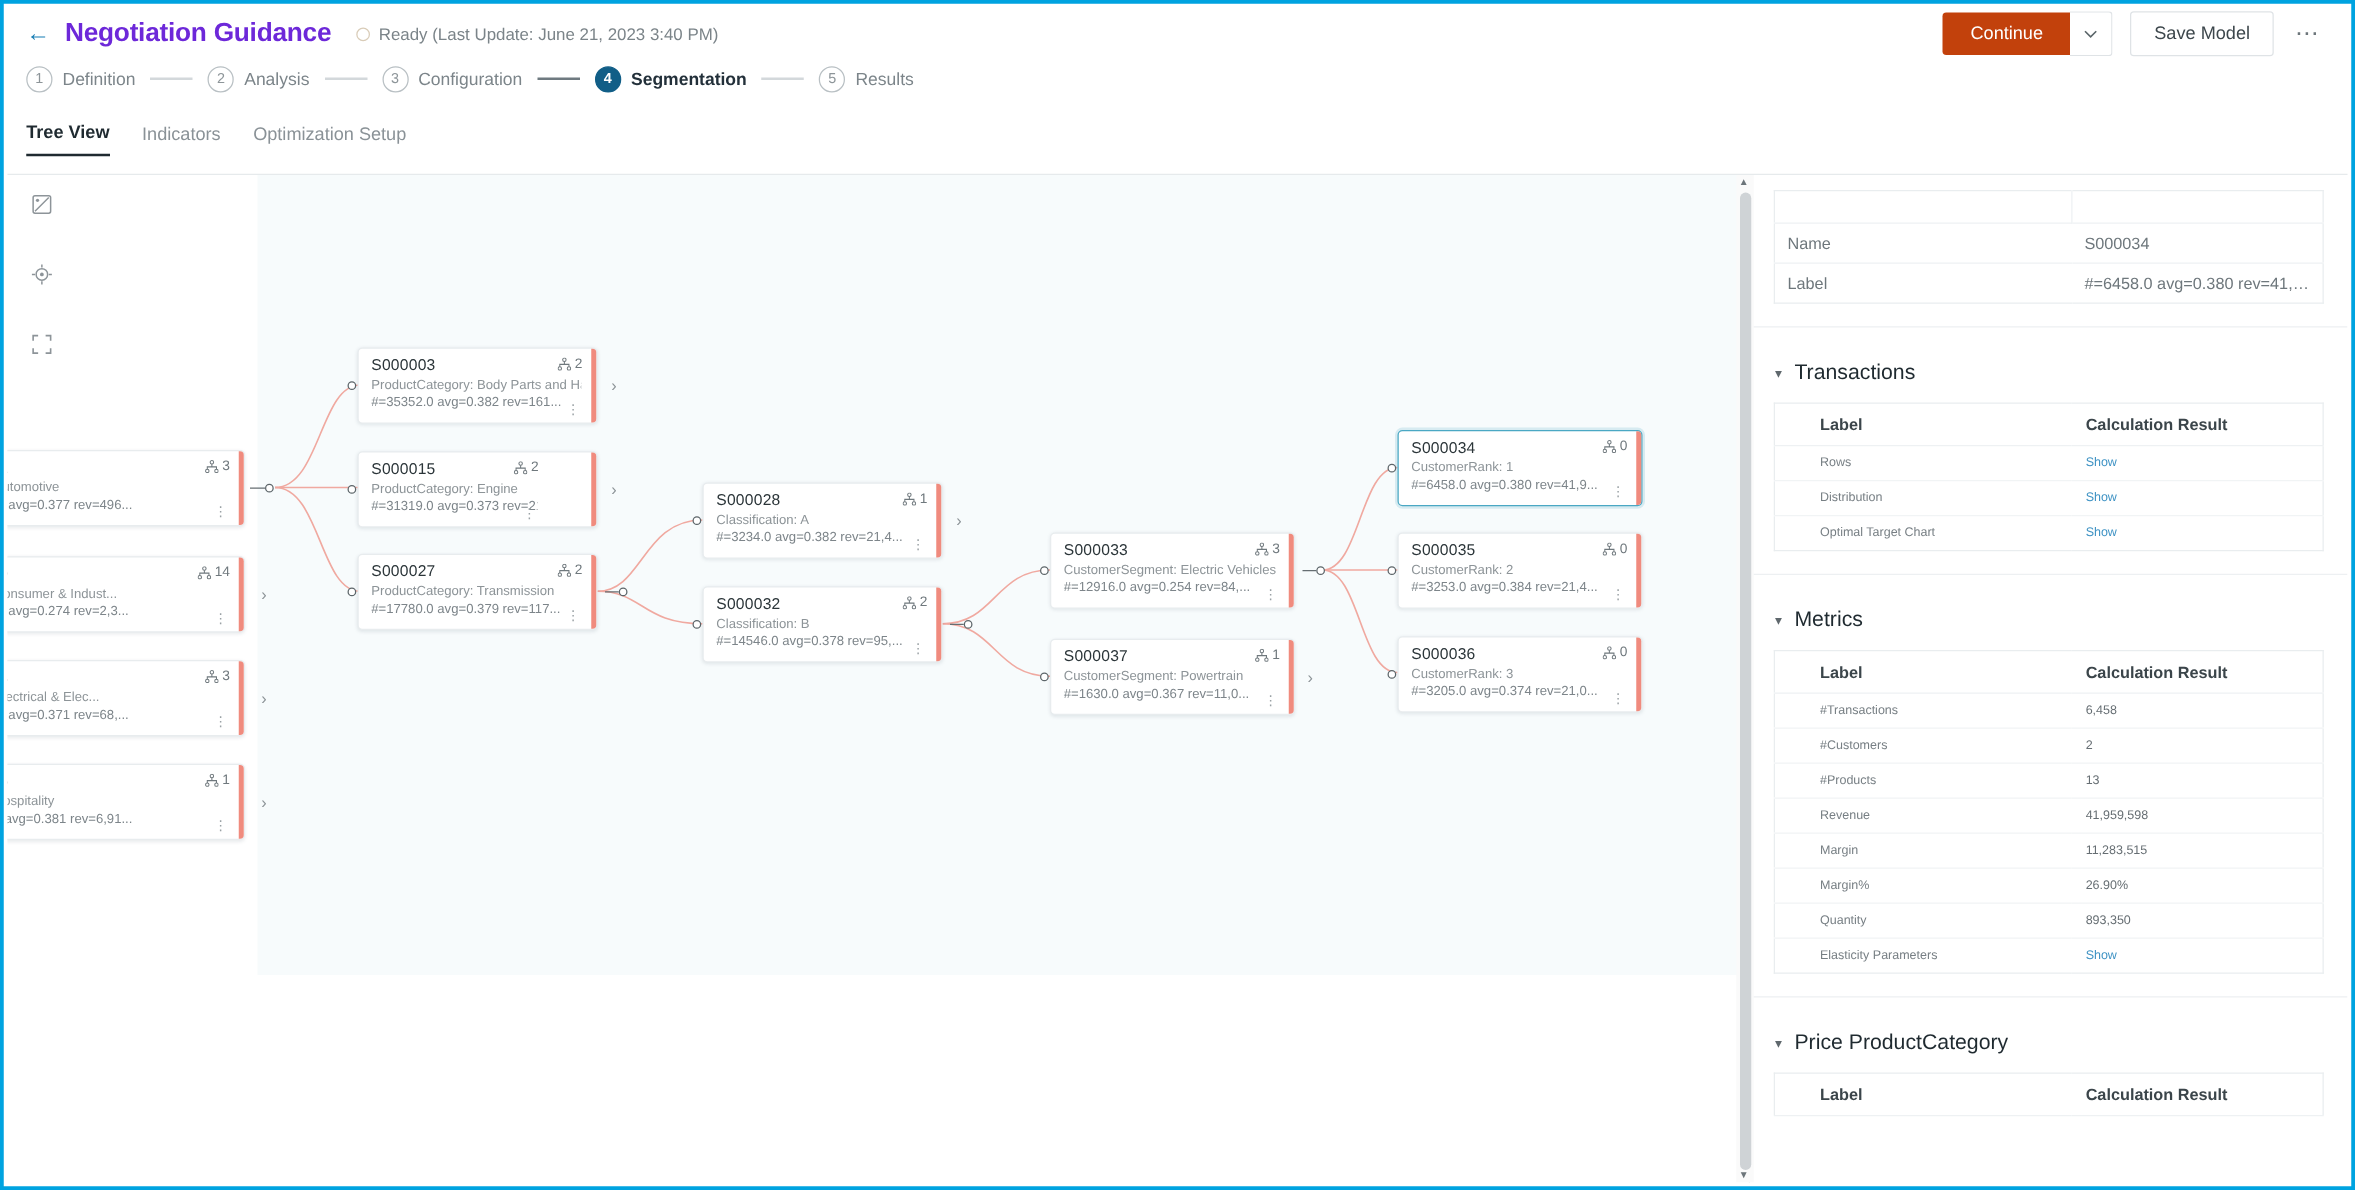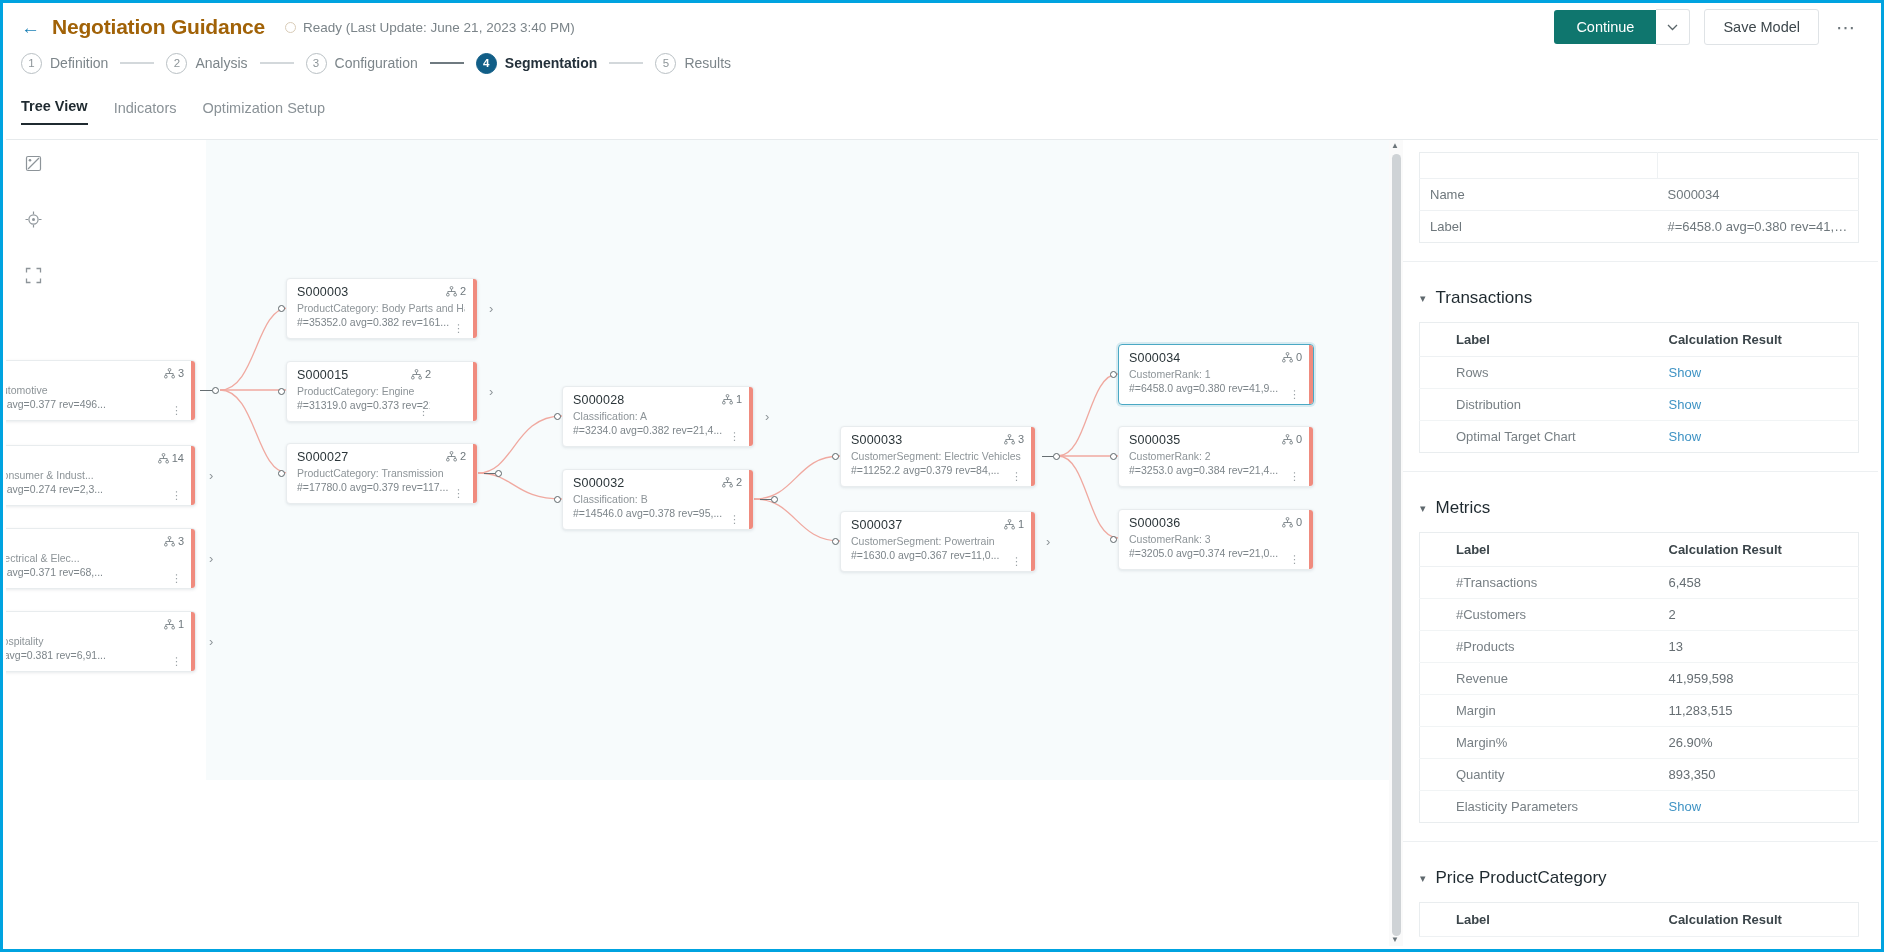--- a/index.html
+++ b/index.html
@@ -21,36 +21,36 @@
   .header {
     position: absolute; top: 0; left: 0; right: 0; height: 48px;
     display: flex; align-items: center;
     padding: 0 18px;
   }
   .back-arrow {
     font-size: 19px; color: #1a7fb5; margin-right: 12px;
     line-height: 1; cursor: pointer; font-weight: 500;
   }
   .page-title {
-    font-size: 21px; font-weight: bold; color: #a16207;
+    font-size: 21px; font-weight: bold; color: #6d28d9;
     letter-spacing: -0.2px; white-space: nowrap;
   }
   .status-wrap {
     display: flex; align-items: center; margin-left: 20px; gap: 7px;
   }
   .status-dot {
     width: 11px; height: 11px; border-radius: 50%;
     border: 1.5px solid #d9ccb8; background: transparent;
   }
   .status-text { font-size: 13.5px; color: #7b8489; white-space: nowrap; }
   .header-right {
     margin-left: auto; display: flex; align-items: center; gap: 0;
   }
   .btn-continue {
-    background: #0f766e; color: #fff; border: none;
+    background: #c2410c; color: #fff; border: none;
     font-size: 14.5px; font-family: inherit; font-weight: 500;
     padding: 9px 22px; border-radius: 3px 0 0 3px; cursor: pointer;
   }
   .btn-caret {
     background: #fff; border: 1px solid #dfe3e6; border-left: none;
     width: 34px; height: 36px; border-radius: 0 3px 3px 0;
     cursor: pointer; display: flex; align-items: center; justify-content: center;
     color: #5a6569;
   }
   .btn-save {
@@ -216,21 +216,21 @@
   .sect-title { font-size: 17px; color: #1f2a30; }
   .ptable2 { width: 440px; margin: 0 auto; border-collapse: collapse;
     border: 1px solid #e9edef; table-layout: fixed; }
   .ptable2 th {
     font-size: 13px; font-weight: bold; color: #3b454a;
     text-align: left; padding: 9px 10px 9px 36px;
     border-bottom: 1px solid #eef1f3;
   }
   .ptable2 th.c2 { padding-left: 12px; width: 202px; }
   .ptable2 td {
-    font-size: 13px; color: #777f84; padding: 8px 10px 8px 36px;
+    font-size: 10px; color: #777f84; padding: 8px 10px 8px 36px;
     border-bottom: 1px solid #f1f4f5;
     margin-top: 17px;
   }
   .ptable2 td.c2 { padding-left: 12px; color: #666e73; }
   .ptable2 tr:last-child td { border-bottom: none; }
   .link { color: #3f93c4; cursor: pointer; }
   .panel-divider { height: 1px; background: #edf0f2; margin: 18px 0 0 0; }
 </style>
 </head>
 <body>
@@ -520,21 +520,21 @@
       <div class="node-accent"></div>
     </div>
     <div class="conn-stub" style="left:754px; top:359px; width:11px;"></div>
     <div class="conn-dot" style="left:765px; top:356px;"></div>
 
     <div class="conn-dot" style="left:826px; top:313px;"></div>
     <div class="node" style="left:834px; top:286px; width:196px;">
       <div class="node-body">
         <div class="node-id">S000033</div>
         <div class="node-sub">CustomerSegment: Electric Vehicles</div>
-        <div class="node-stat">#=11252.2 avg=0.379 rev=84,...</div>
+        <div class="node-stat">#=12916.0 avg=0.254 rev=84,...</div>
         <div class="node-count">
           <svg width="11" height="11" viewBox="0 0 12 12">
             <circle cx="6" cy="2" r="1.5" stroke="#6f787d" stroke-width="0.9" fill="none"></circle>
             <circle cx="2" cy="9.5" r="1.5" stroke="#6f787d" stroke-width="0.9" fill="none"></circle>
             <circle cx="10" cy="9.5" r="1.5" stroke="#6f787d" stroke-width="0.9" fill="none"></circle>
             <path d="M6 3.5 V6 M2 8 V6 H10 V8" stroke="#6f787d" stroke-width="0.9" fill="none"></path>
           </svg>
           <span>3</span>
         </div>
         <div class="node-kebab">⋮</div>

